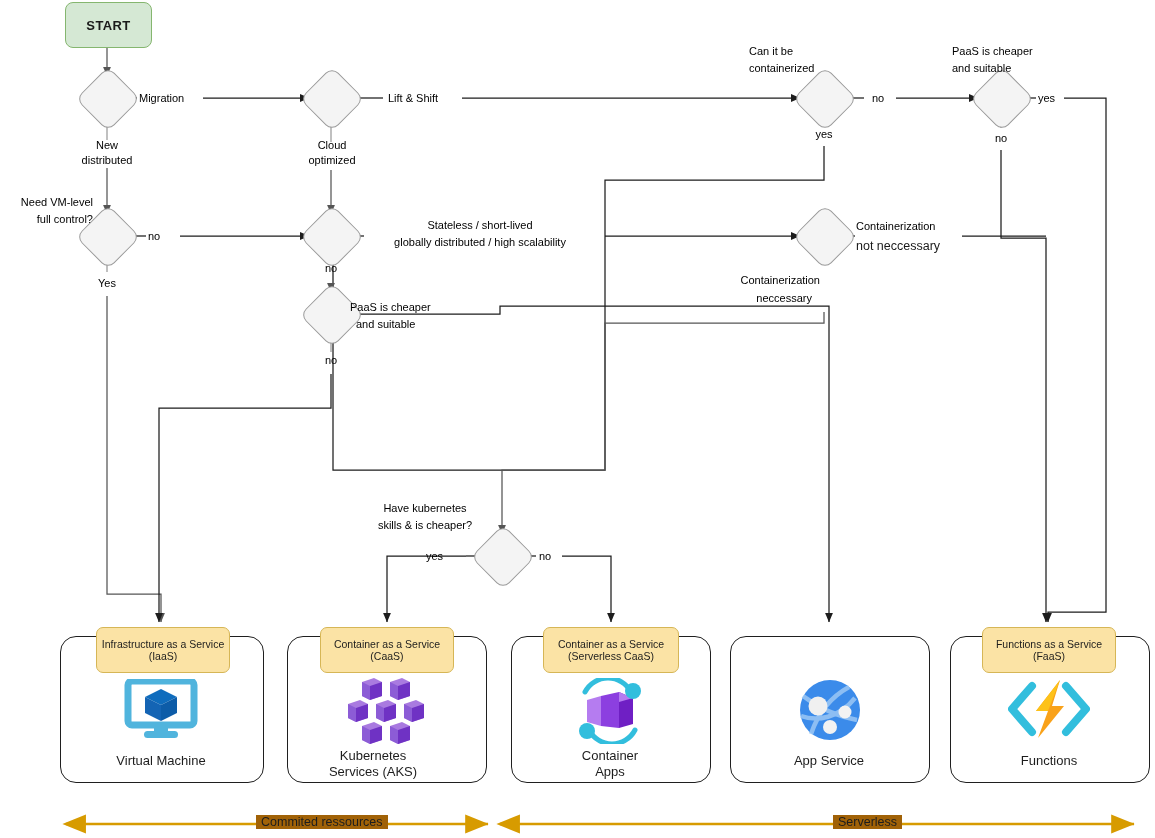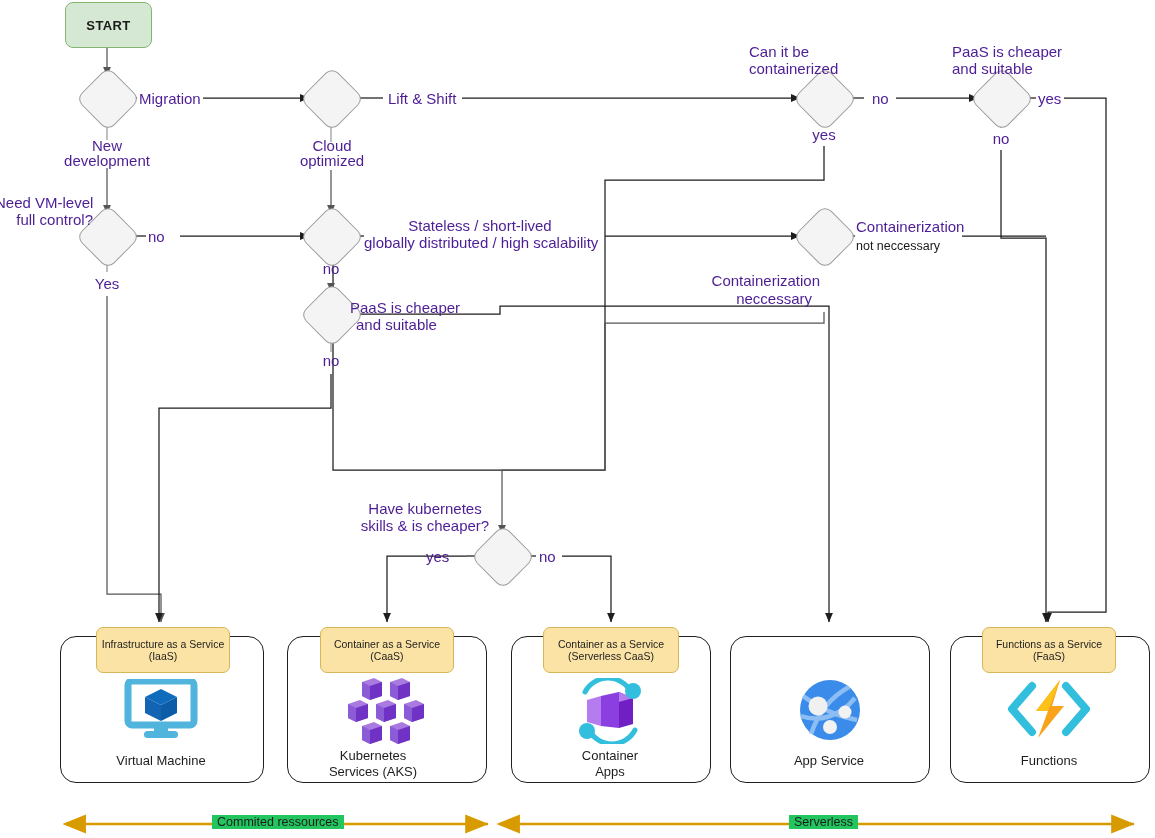--- a/index.html
+++ b/index.html
@@ -1,37 +1,37 @@
 <!DOCTYPE html>
 <html><head>
 <meta charset="utf-8">
 <style>
   html,body{margin:0;padding:0;background:#ffffff;}
   body{width:1155px;height:838px;position:relative;font-family:"Liberation Sans",sans-serif;color:#1a1a1a;overflow:hidden;}
   #canvas{position:absolute;left:0;top:0;width:1155px;height:838px;}
   svg#wires{position:absolute;left:0;top:0;width:1155px;height:838px;}
 
-  .lbl{position:absolute;font-size:15px;line-height:15px;color:#4c1d95;white-space:pre;}
+  .lbl{position:absolute;font-size:11px;line-height:15px;color:#000000;white-space:pre;}
   .lbl.c{text-align:center;}
   .lbl.r{text-align:right;}
 
   .start-box{position:absolute;border:1.4px solid #85b66f;background:#d5e8d4;border-radius:8px;
       display:flex;align-items:center;justify-content:center;font-weight:bold;font-size:13px;letter-spacing:.4px;}
 
   .diamond{position:absolute;width:44px;height:44px;background:#f4f4f4;border:1.2px solid #9a9a9a;
       border-radius:9px;transform:rotate(45deg);}
 
   .svc-card{position:absolute;border:1.5px solid #1f1f1f;border-radius:16px;background:#ffffff;}
   .svc-tag{position:absolute;border:1.3px solid #d6b656;background:#fbe3a5;border-radius:7px;
       display:flex;flex-direction:column;align-items:center;justify-content:center;
       font-size:10.5px;line-height:12.5px;text-align:center;color:#1d1d1d;z-index:4;}
   .svc-name{position:absolute;text-align:center;font-size:13px;line-height:16px;color:#1d1d1d;z-index:3;}
   .svc-icon{position:absolute;z-index:3;}
 
-  .axis-lbl{position:absolute;font-size:12.5px;color:#1d1d1d;background:#22c55e;padding:0 5px;}
+  .axis-lbl{position:absolute;font-size:12.5px;color:#1d1d1d;background:#a16207;padding:0 5px;margin-left:44px;}
 </style>
 </head>
 <body>
 
 <div id="canvas">
 
   <svg id="wires" viewBox="0 0 1155 838">
     <defs>
       <marker id="ah" markerWidth="9" markerHeight="9" refX="7.4" refY="3.2" orient="auto">
         <path d="M0,0 L7.6,3.2 L0,6.4 z" fill="#1d1d1d"></path>
@@ -126,21 +126,21 @@
   <div class="diamond" style="left:802px;top:76px;"></div>
   <div class="diamond" style="left:979px;top:76px;"></div>
   <div class="diamond" style="left:85px;top:214px;"></div>
   <div class="diamond" style="left:309px;top:214px;"></div>
   <div class="diamond" style="left:309px;top:292px;"></div>
   <div class="diamond" style="left:802px;top:214px;"></div>
   <div class="diamond" style="left:480px;top:534px;"></div>
 
   <div class="lbl" style="left:139px;top:91px;">Migration</div>
   <div class="lbl c" style="left:47px;top:138px;width:120px;">New</div>
-  <div class="lbl c" style="left:47px;top:153px;width:120px;">development</div>
+  <div class="lbl c" style="left:47px;top:153px;width:120px;">distributed</div>
 
   <div class="lbl" style="left:388px;top:91px;">Lift &amp; Shift</div>
   <div class="lbl c" style="left:272px;top:138px;width:120px;">Cloud</div>
   <div class="lbl c" style="left:272px;top:153px;width:120px;">optimized</div>
 
   <div class="lbl" style="left:749px;top:44px;">Can it be</div>
   <div class="lbl" style="left:749px;top:61px;">containerized</div>
   <div class="lbl c" style="left:794px;top:127px;width:60px;">yes</div>
   <div class="lbl" style="left:872px;top:91px;">no</div>
 

